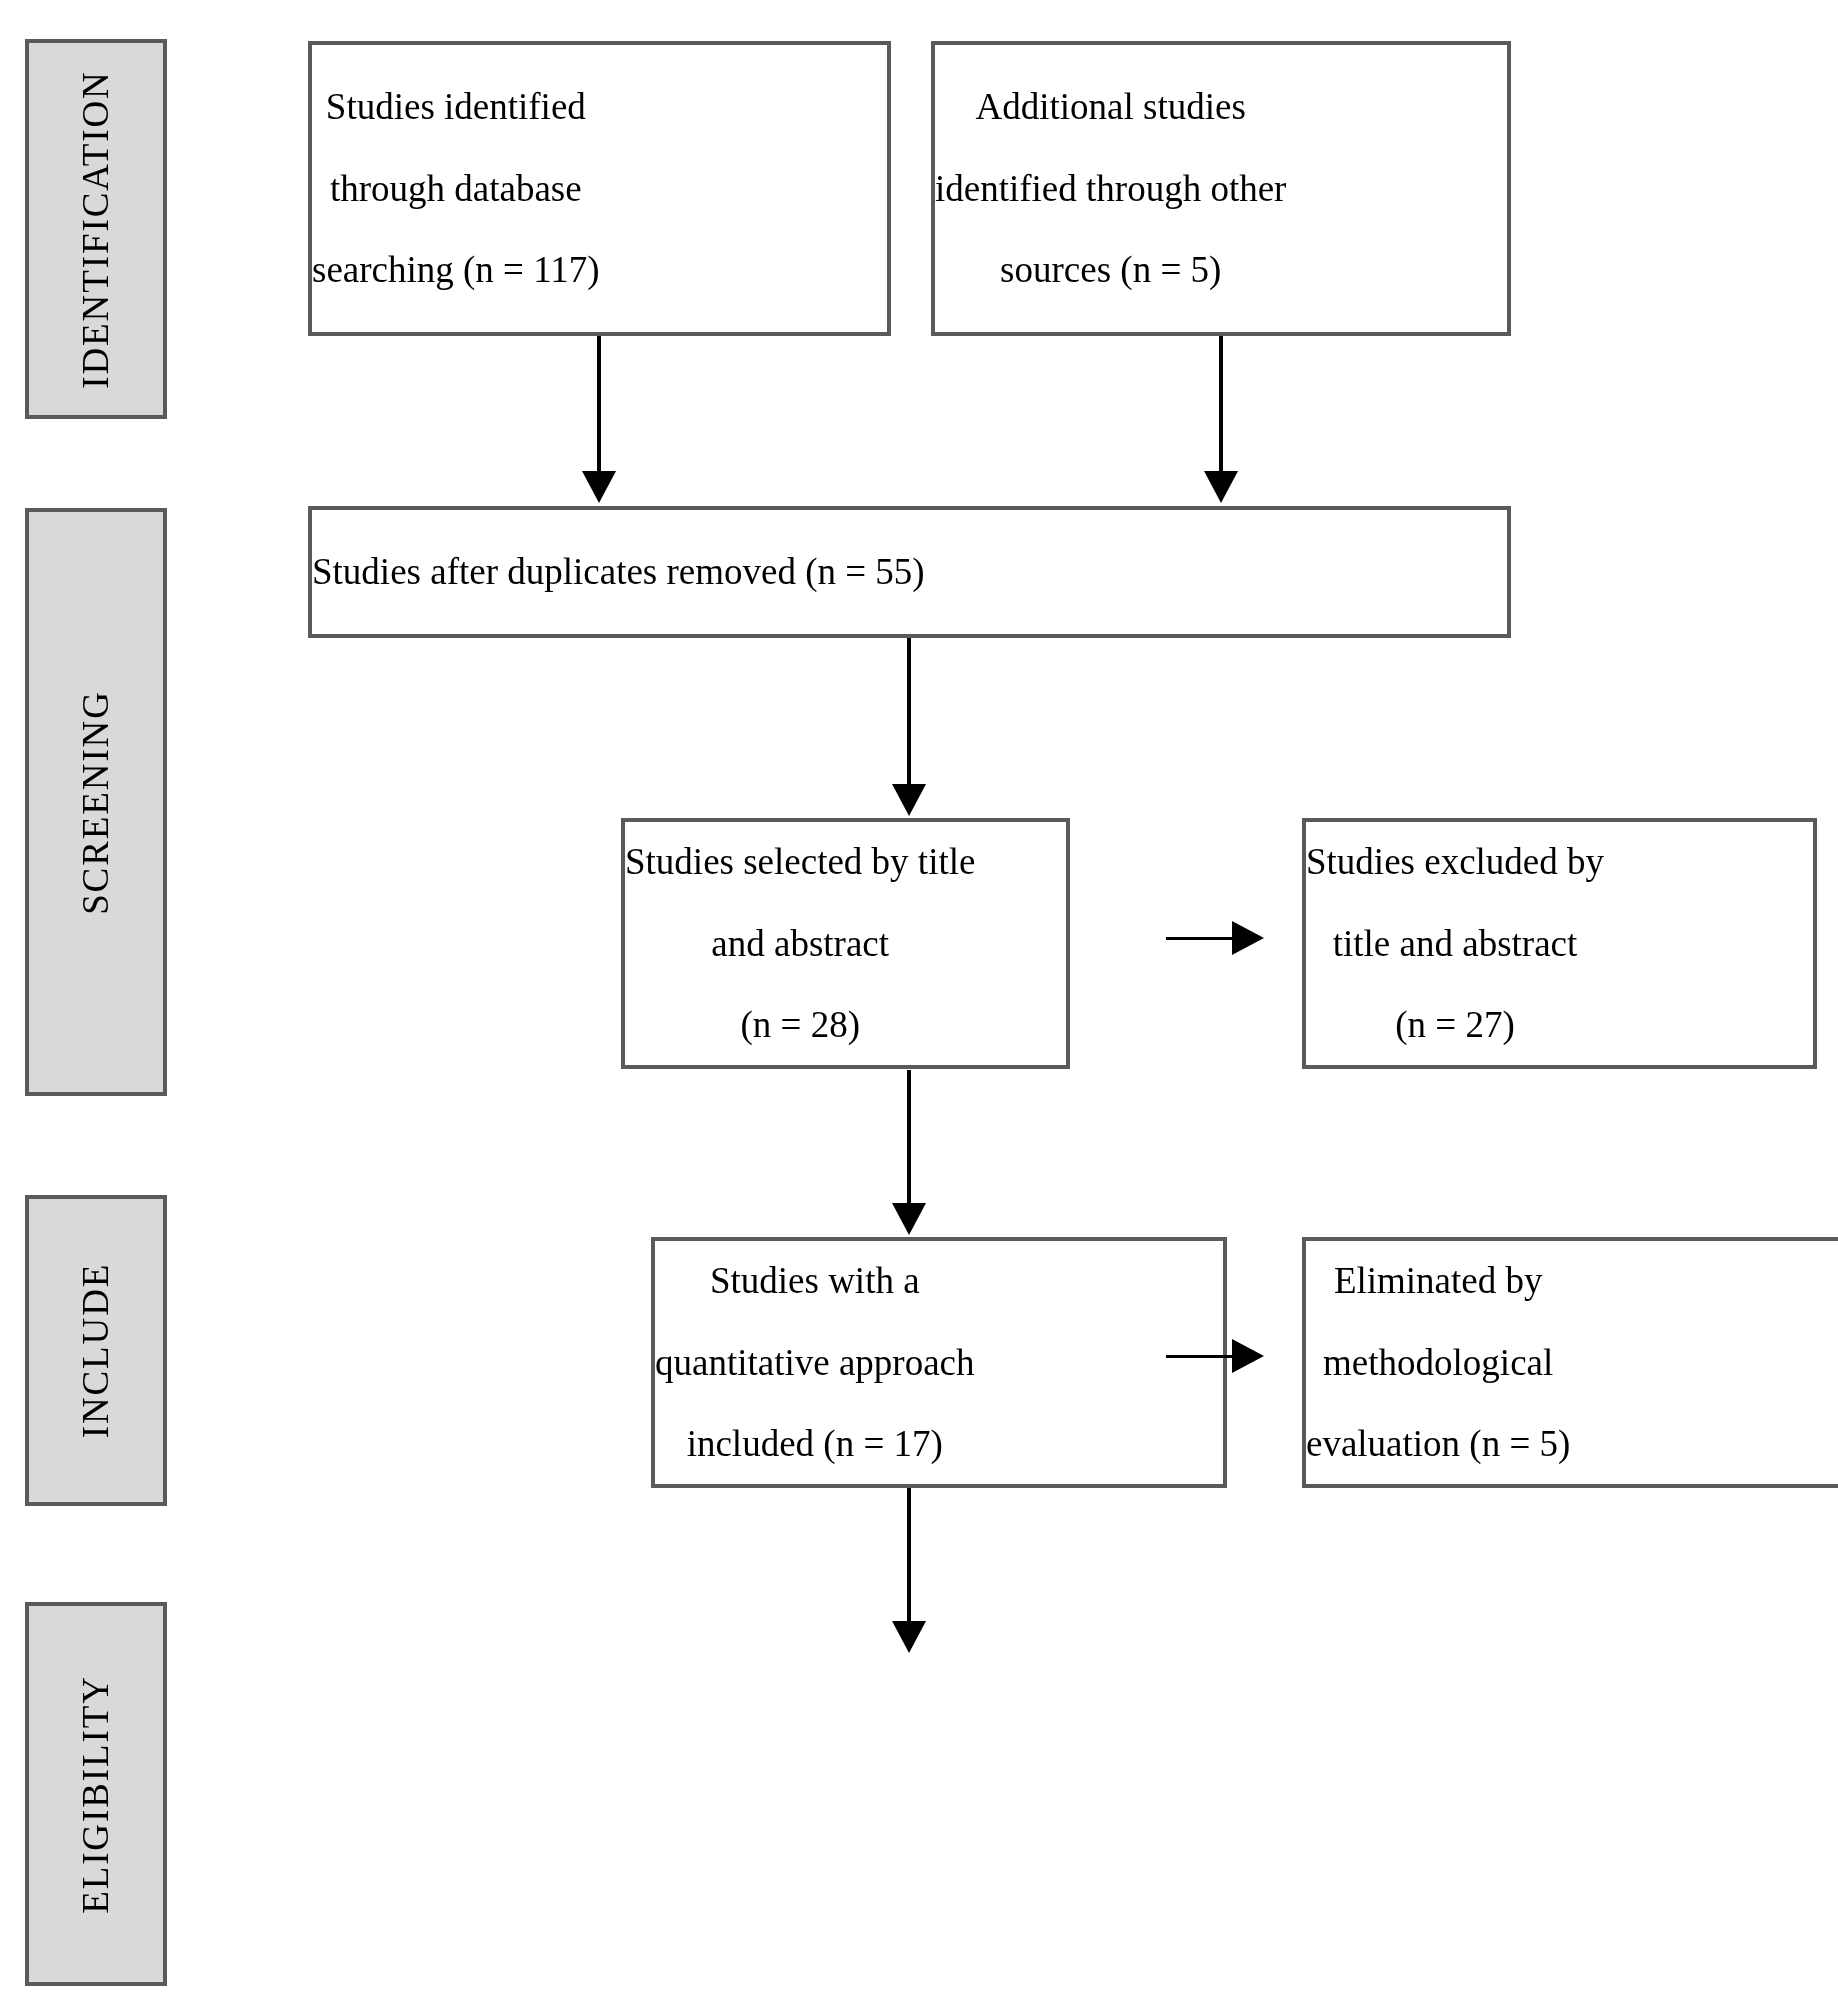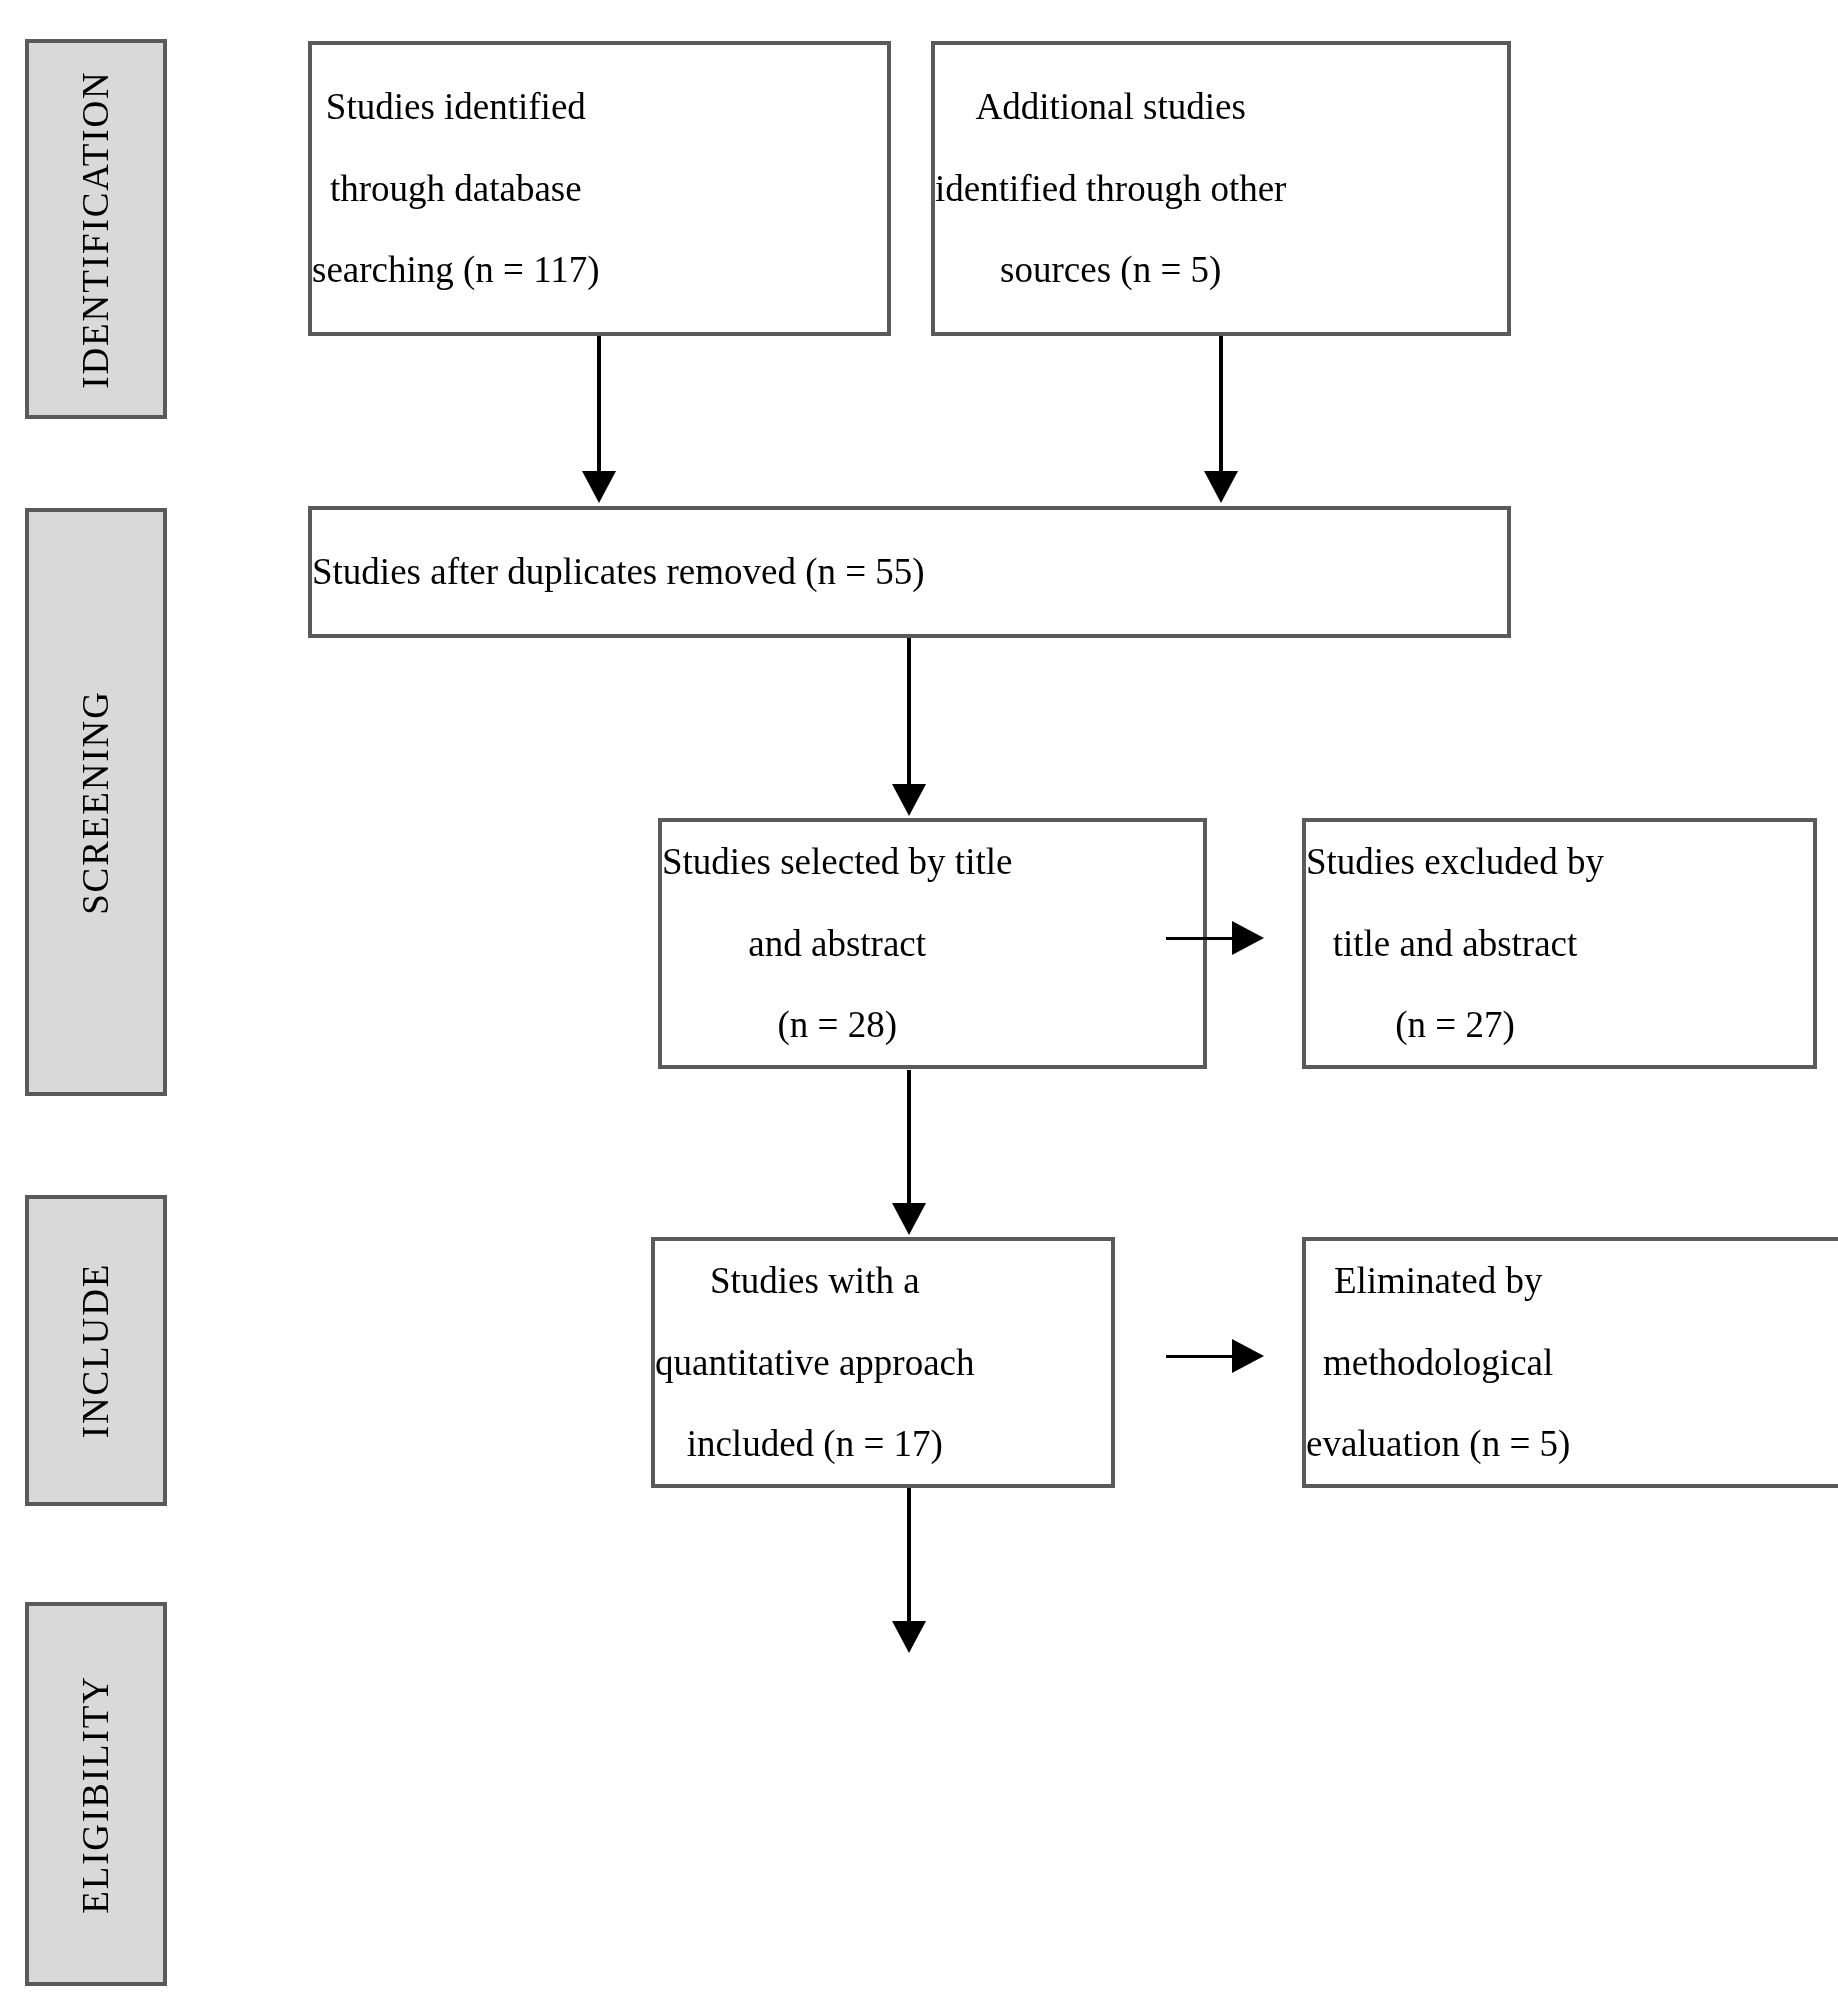--- a/index.html
+++ b/index.html
@@ -75,36 +75,36 @@
       <div>sources (n = 5)</div>
     </div>
   </div>
 
   <div class="box" style="left:308px;top:506px;width:1203px;height:132px">
     <div class="lines">
       <div>Studies after duplicates removed (n = 55)</div>
     </div>
   </div>
 
-  <div class="box" style="left:658px;top:818px;width:549px;height:251px">
+  <div class="box" style="left:621px;top:818px;width:449px;height:251px">
     <div class="lines">
       <div>Studies selected by title</div>
       <div>and abstract</div>
       <div>(n = 28)</div>
     </div>
   </div>
   <div class="box" style="left:1302px;top:818px;width:515px;height:251px">
     <div class="lines">
       <div>Studies excluded by</div>
       <div>title and abstract</div>
       <div>(n = 27)</div>
     </div>
   </div>
 
-  <div class="box" style="left:651px;top:1237px;width:464px;height:251px">
+  <div class="box" style="left:651px;top:1237px;width:576px;height:251px">
     <div class="lines">
       <div>Studies with a</div>
       <div>quantitative approach</div>
       <div>included (n = 17)</div>
     </div>
   </div>
   <div class="box" style="left:1302px;top:1237px;width:573px;height:251px">
     <div class="lines">
       <div>Eliminated by</div>
       <div>methodological</div>

